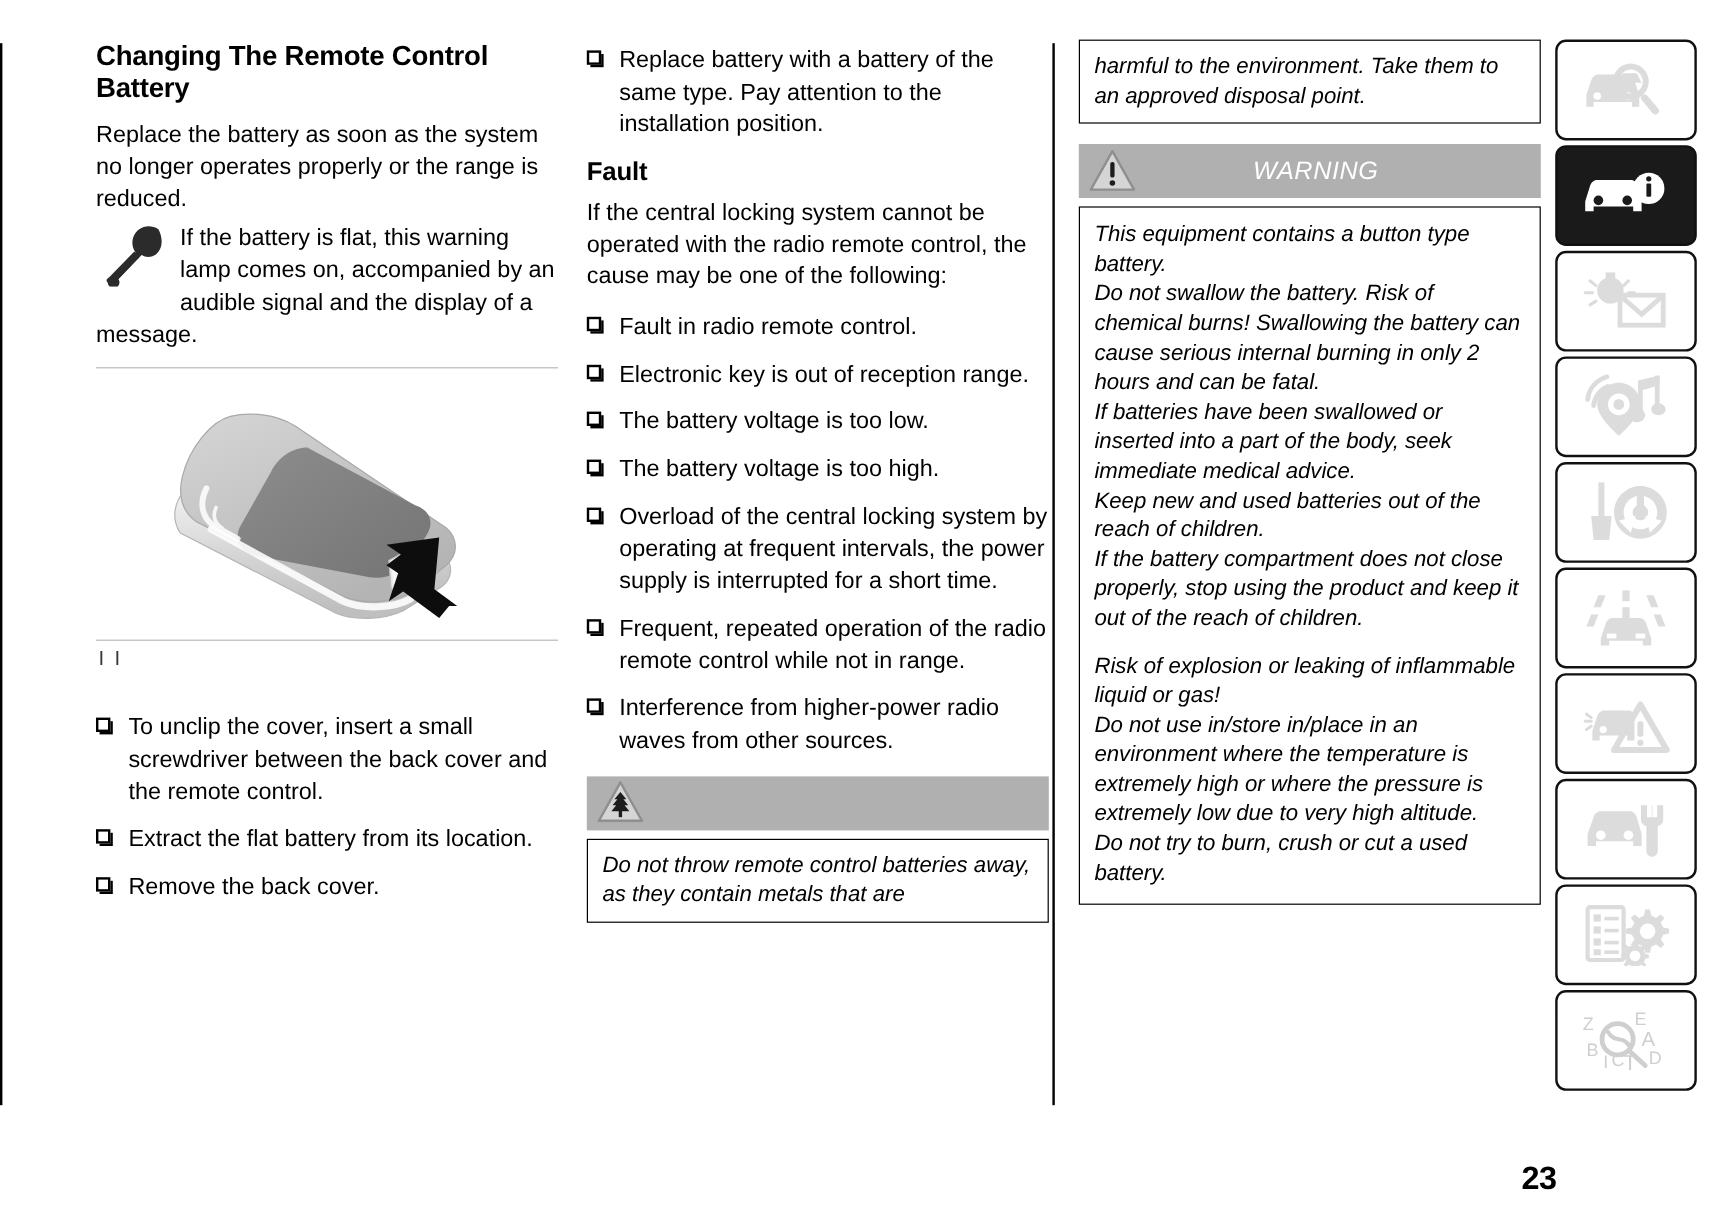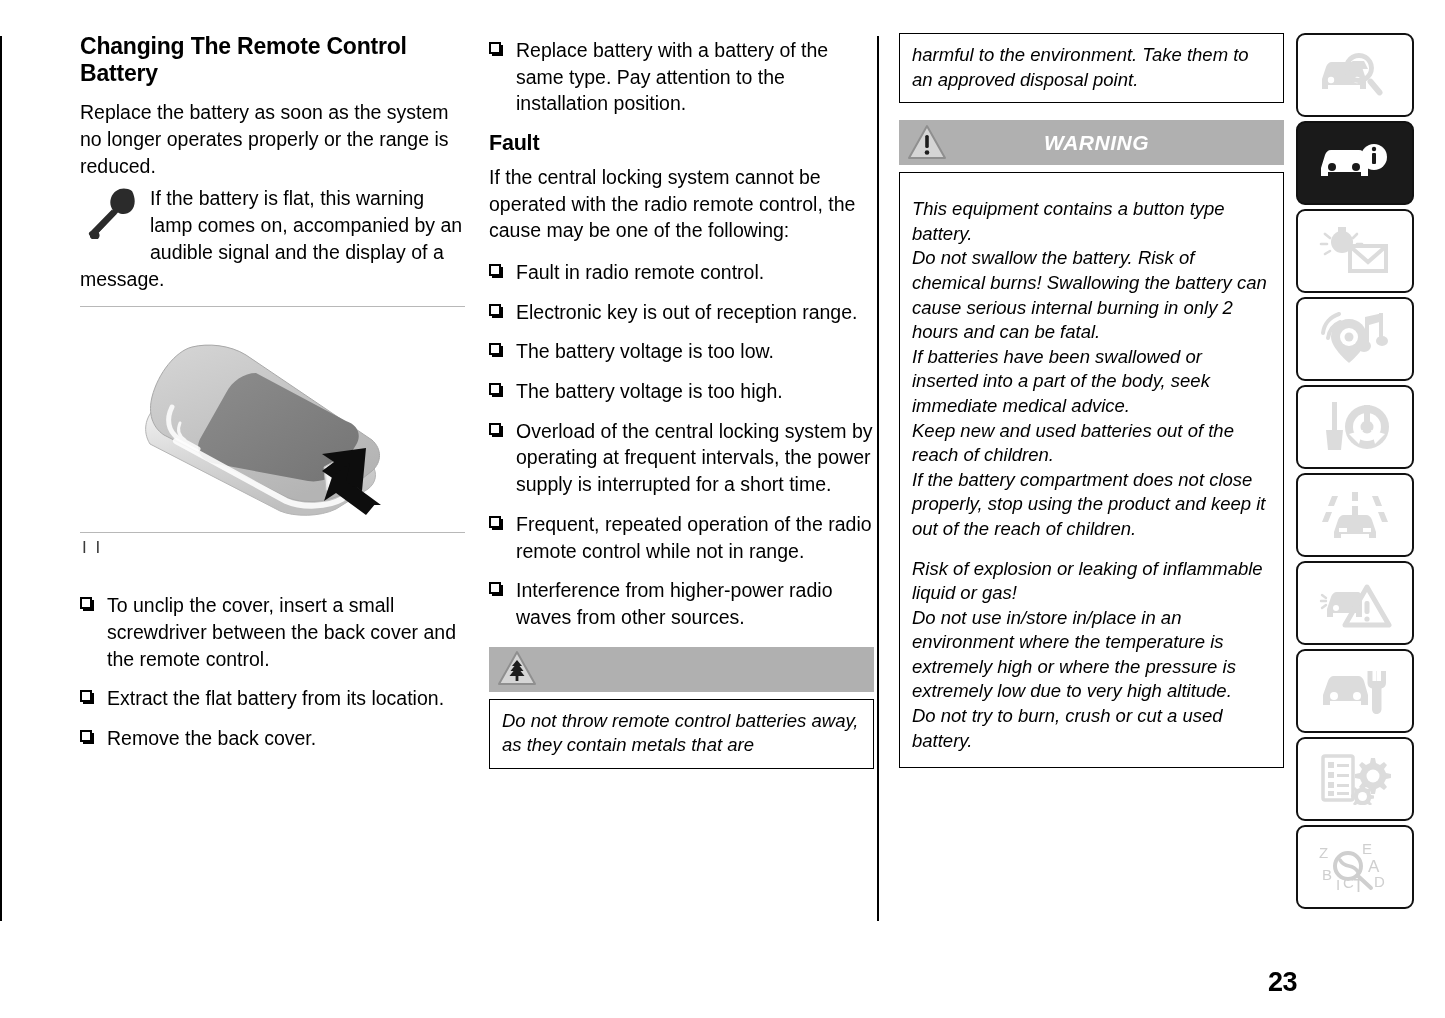--- a/index.html
+++ b/index.html
@@ -132,21 +132,21 @@
   .banner .tri-ico {
     position: absolute;
     left: 8px; top: 50%;
     transform: translateY(-50%);
     width: 40px; height: 38px;
   }
   .banner .banner-label {
     width: 100%;
     text-align: center;
     font-size: 21px;
-    font-weight: bold;
+    font-weight: normal;
     font-style: italic;
     color: #fff;
     letter-spacing: 0.5px;
     padding-left: 10px;
   }
   .notebox {
     border: 1.5px solid #000;
     padding: 9px 12px 10px 12px;
     margin-top: 7px;
   }
@@ -382,21 +382,21 @@
       <span class="tri-ico">
         <svg viewBox="0 0 40 38" width="40" height="38" aria-hidden="true">
           <path d="M20 2 L38 34 L2 34 Z" fill="#d5d5d5" stroke="#8f8f8f" stroke-width="2" stroke-linejoin="round"></path>
           <rect x="18.2" y="11" width="3.6" height="13" rx="1.6" fill="#1d1d1d"></rect>
           <circle cx="20" cy="28.5" r="2.3" fill="#1d1d1d"></circle>
         </svg>
       </span>
       <span class="banner-label">WARNING</span>
     </div>
 
-    <div class="notebox" style="padding:24px 12px 14px 12px">
+    <div class="notebox" style="padding:10px 12px 14px 12px">
       <p style="white-space:pre-line">This equipment contains a button type battery.
 Do not swallow the battery. Risk of chemical burns! Swallowing the battery can cause serious internal burning in only 2 hours and can be fatal.
 If batteries have been swallowed or inserted into a part of the body, seek immediate medical advice.
 Keep new and used batteries out of the reach of children.
 If the battery compartment does not close properly, stop using the product and keep it out of the reach of children.</p>
       <p class="gap" style="white-space:pre-line">Risk of explosion or leaking of inflammable liquid or gas!
 Do not use in/store in/place in an environment where the temperature is extremely high or where the pressure is extremely low due to very high altitude.
 Do not try to burn, crush or cut a used battery.</p>
     </div>
   </div>

